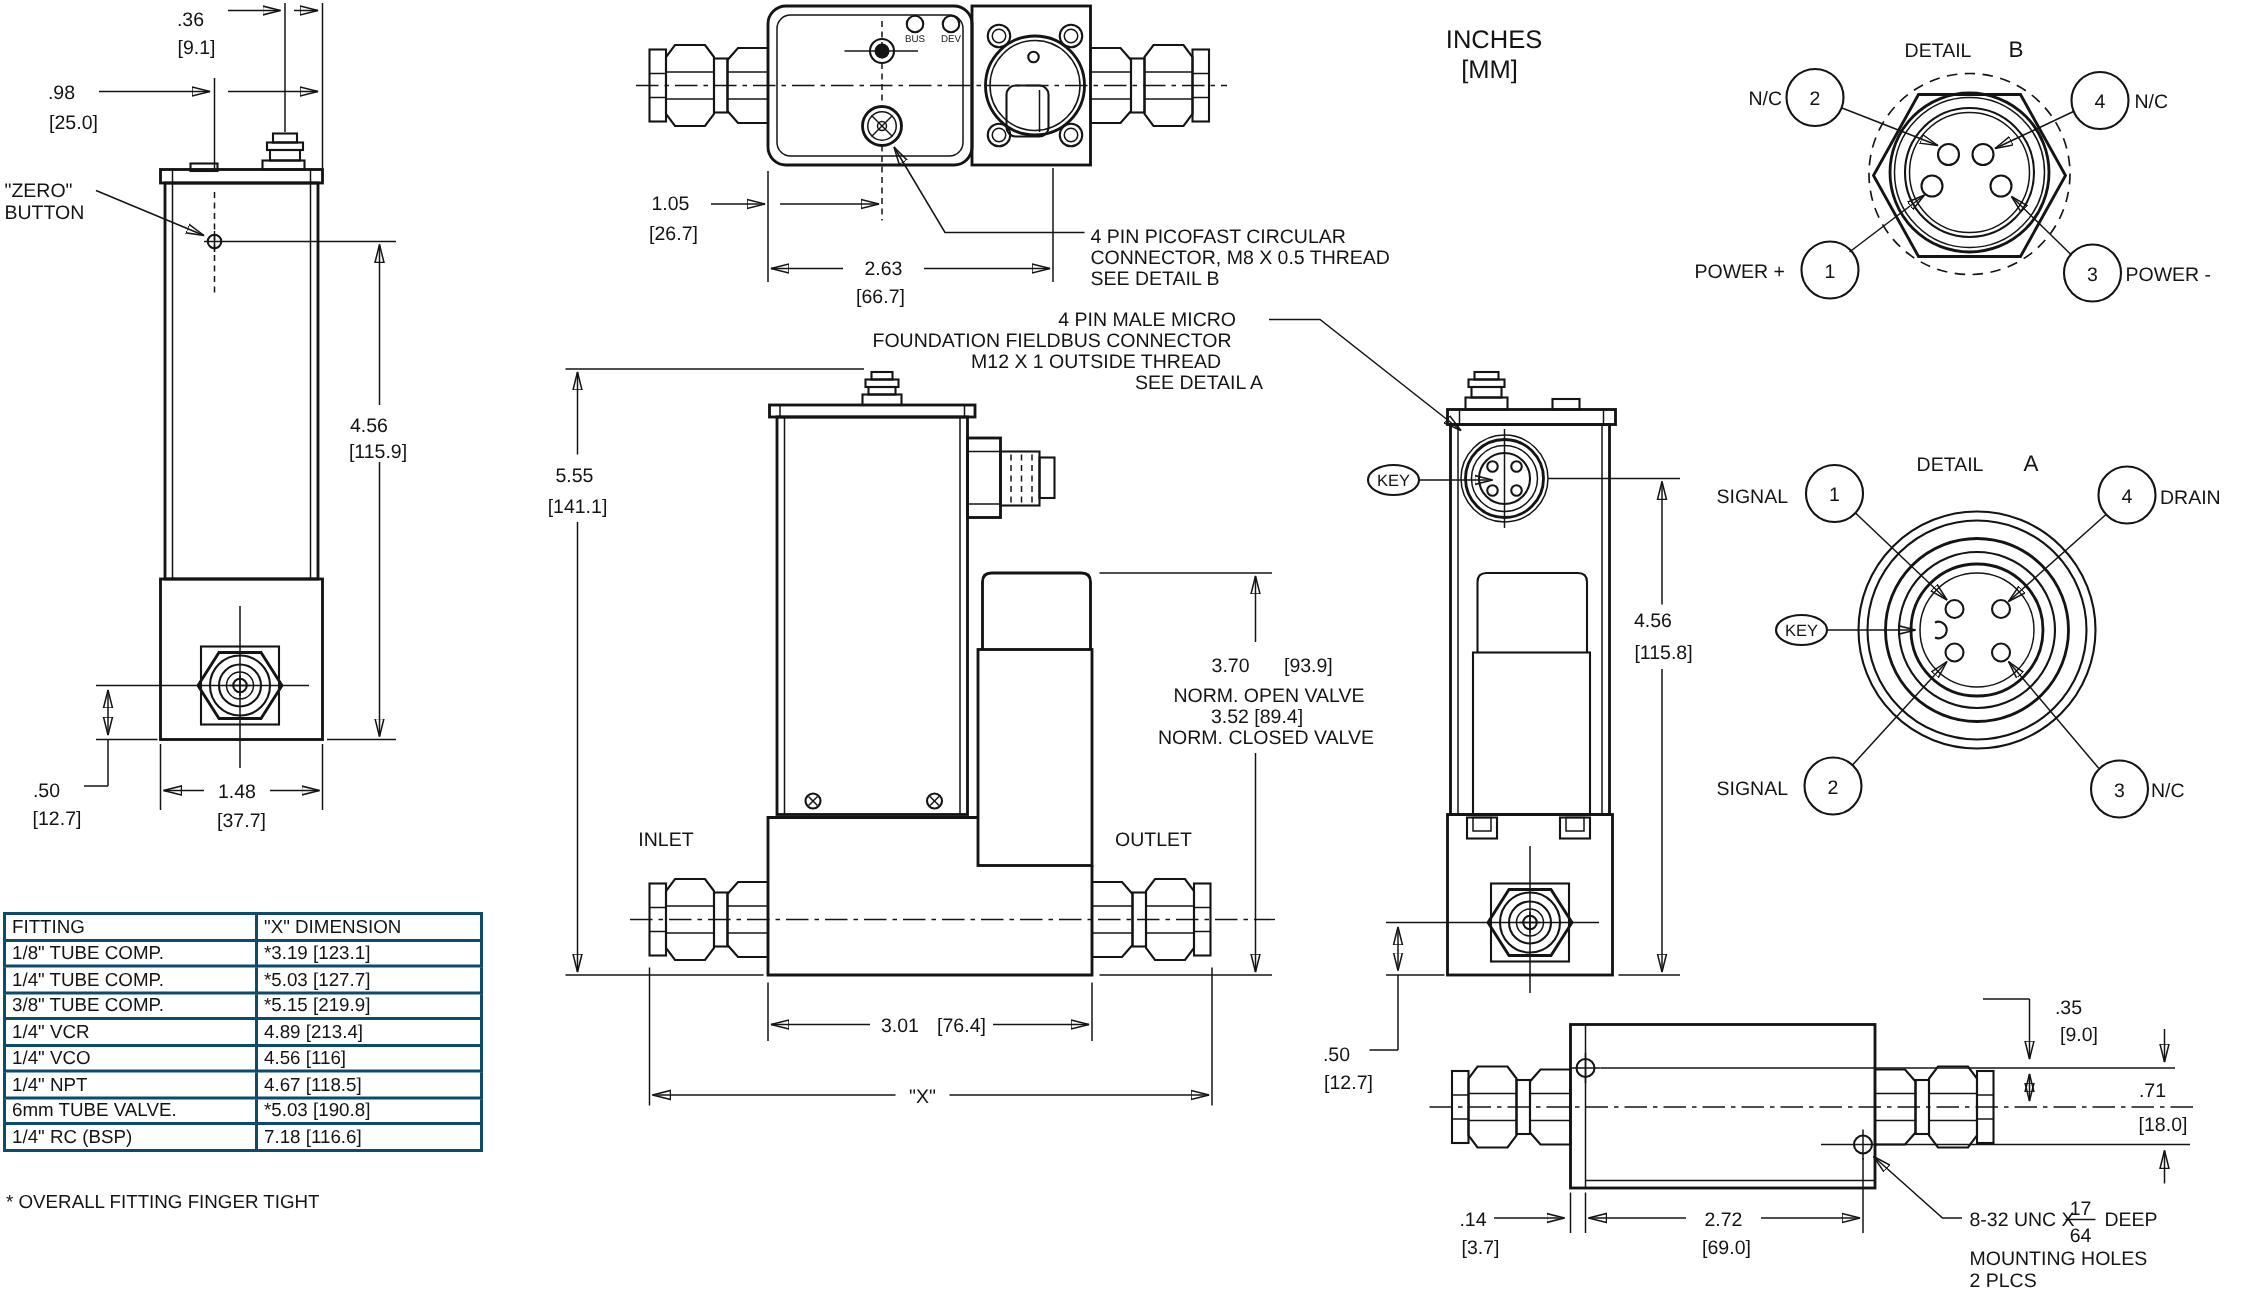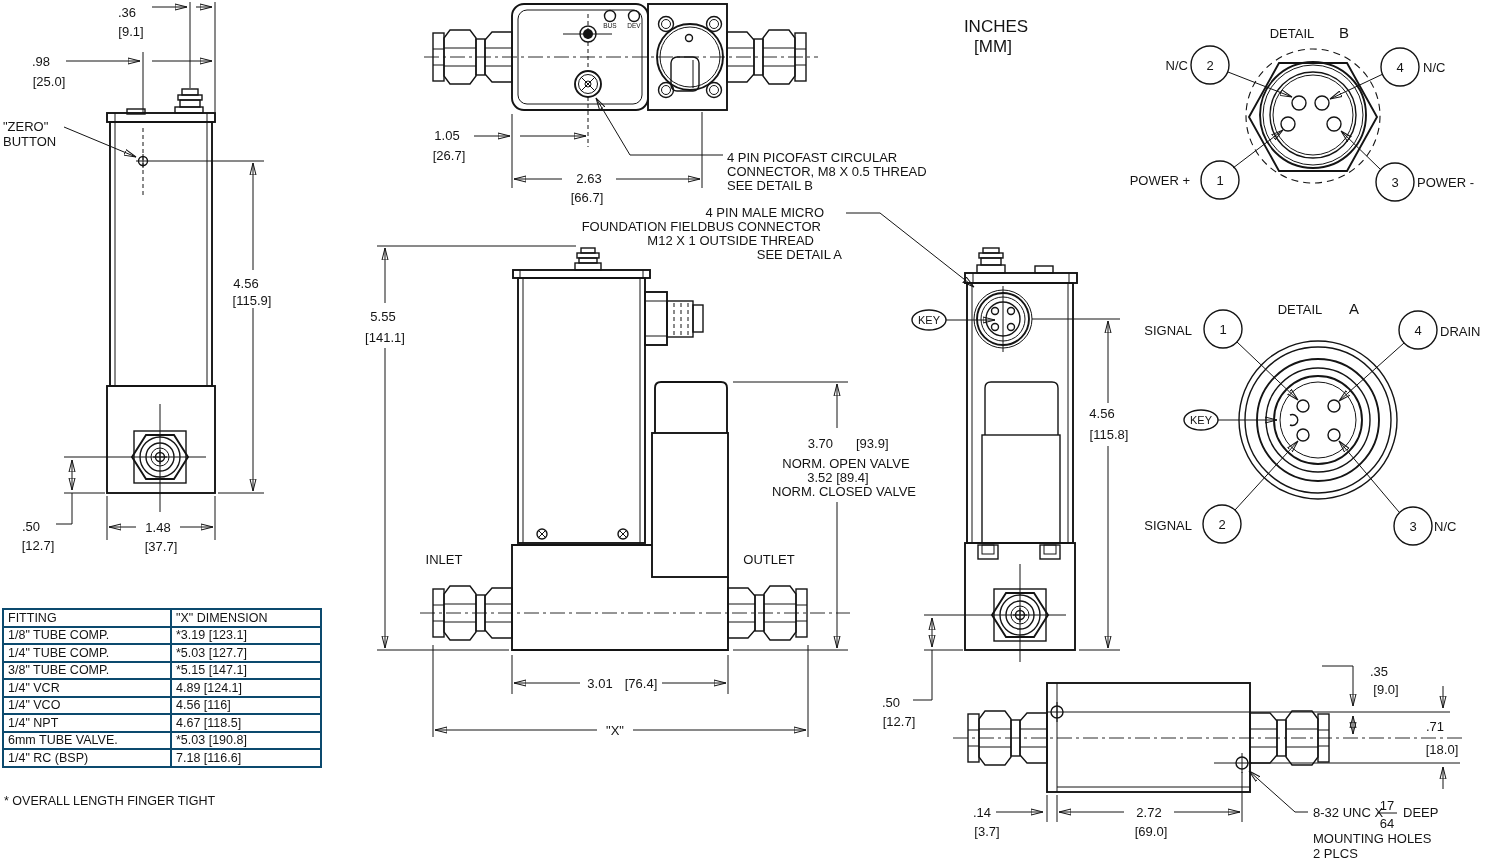--- a/index.html
+++ b/index.html
@@ -439,39 +439,39 @@
     <tr>
           <td>1/8" TUBE COMP.</td>
           <td>*3.19 [123.1]</td>
         </tr>
     <tr>
           <td>1/4" TUBE COMP.</td>
           <td>*5.03 [127.7]</td>
         </tr>
     <tr>
           <td>3/8" TUBE COMP.</td>
-          <td>*5.15 [147.1]</td>
+          <td>*5.15 [219.9]</td>
         </tr>
     <tr>
           <td>1/4" VCR</td>
-          <td>4.89 [124.1]</td>
+          <td>4.89 [213.4]</td>
         </tr>
     <tr>
           <td>1/4" VCO</td>
           <td>4.56 [116]</td>
         </tr>
     <tr>
           <td>1/4" NPT</td>
           <td>4.67 [118.5]</td>
         </tr>
     <tr>
           <td>6mm TUBE VALVE.</td>
           <td>*5.03 [190.8]</td>
         </tr>
     <tr>
           <td>1/4" RC (BSP)</td>
           <td>7.18 [116.6]</td>
         </tr>
   </tbody>
 </table>
-<div class="footnote">* OVERALL LENGTH FINGER TIGHT</div>
+<div class="footnote">* OVERALL FITTING FINGER TIGHT</div>
 
 </div>
 
 </body></html>

